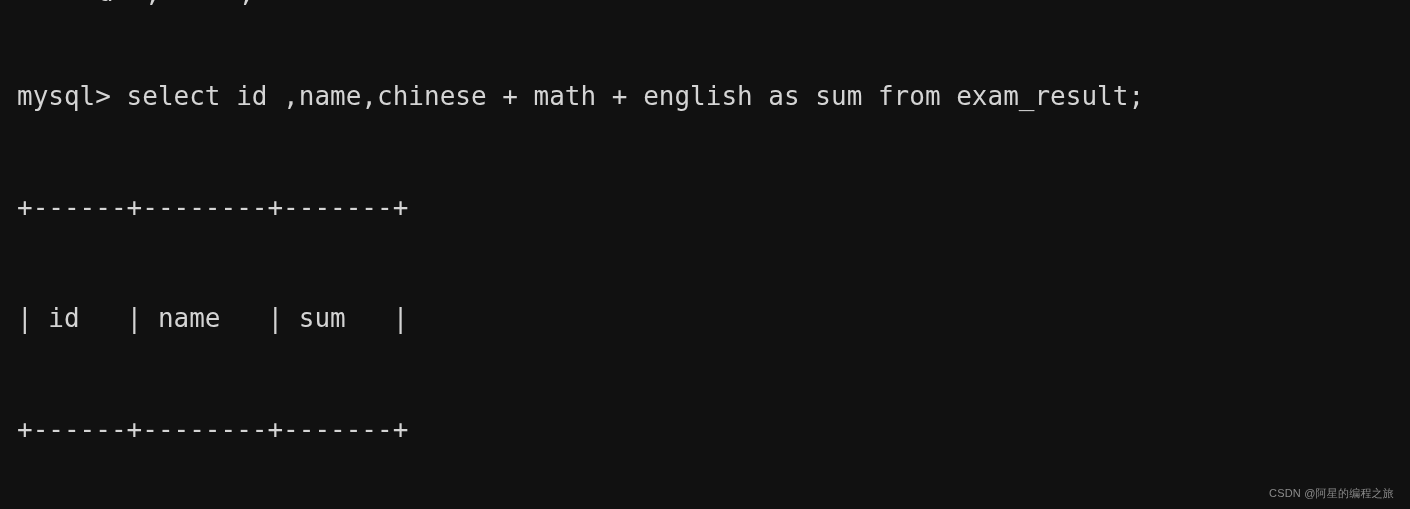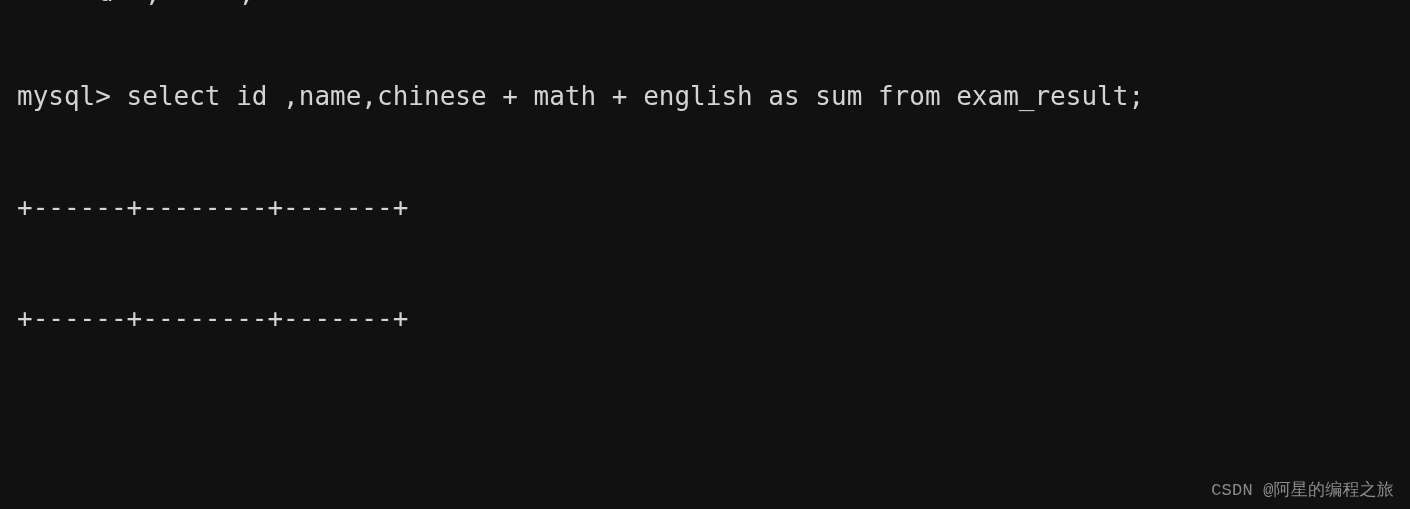--- a/index.html
+++ b/index.html
@@ -39,37 +39,38 @@
   }
   .console .line {
     white-space: pre;
     height: 37px;
     margin-left: 13px;
   }
   .watermark {
     position: absolute;
     right: 16px;
     bottom: 8px;
-    font-family: Liberation Mono, monospace;
-    font-size: 17px;
+    font-family: Liberation Sans, sans-serif;
+    font-size: 11px;
     color: #8b8b8b;
     white-space: pre;
     letter-spacing: 0.2px;
   }
 </style>
 </head>
 <body>
 
 <div id="screen">
 
   <div class="clipped-line">      d  ,     ,</div>
 
   <div class="console">
     <div class="line">mysql&gt; select id ,name,chinese + math + english as sum from exam_result;</div>
     <div class="line">+------+--------+-------+</div>
+    <div class="line">| id   | name   | sum   |</div>
     <div class="line">+------+--------+-------+</div>
     
     
     
     
     
     
     
     
     

